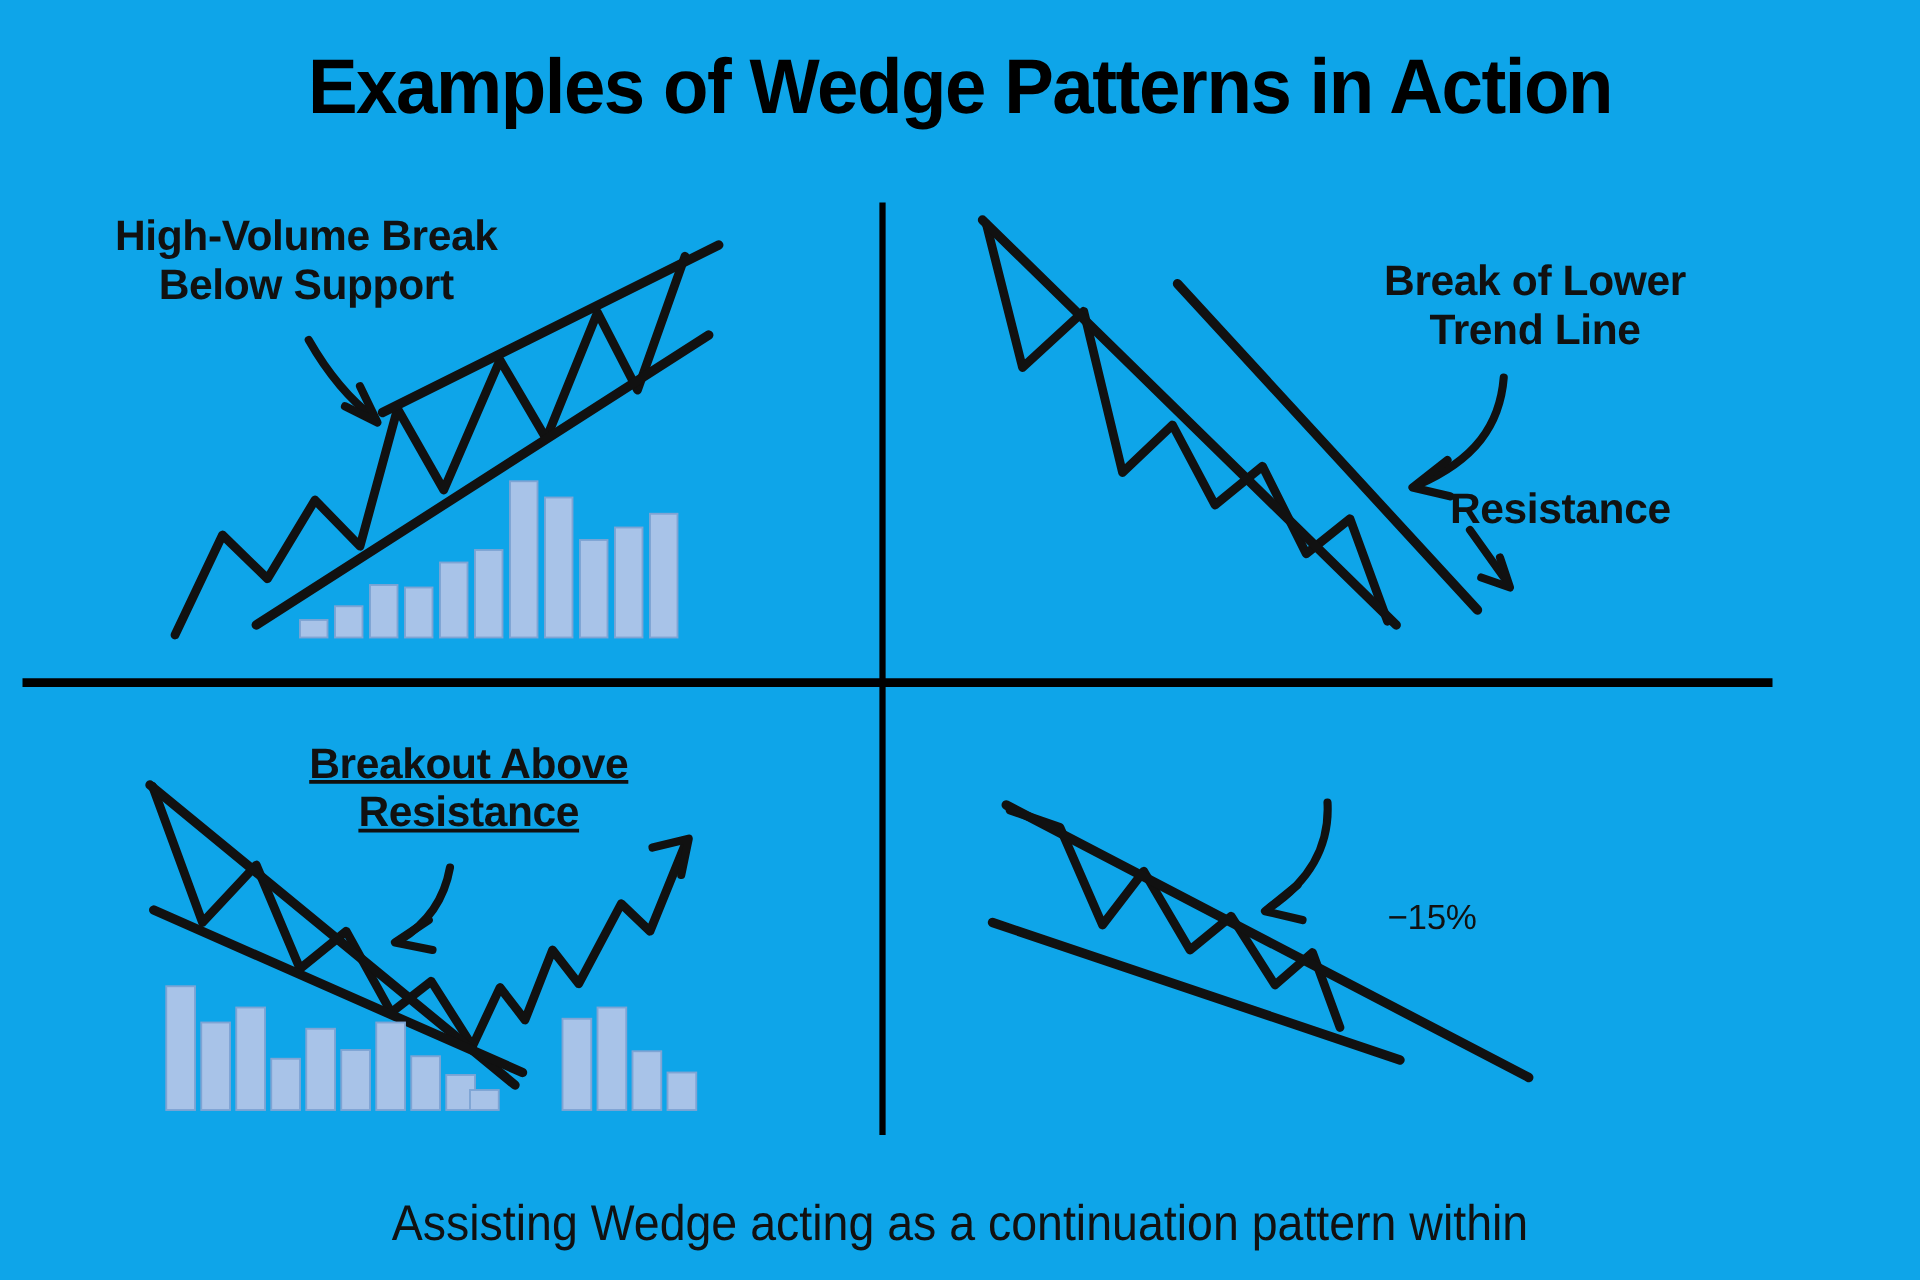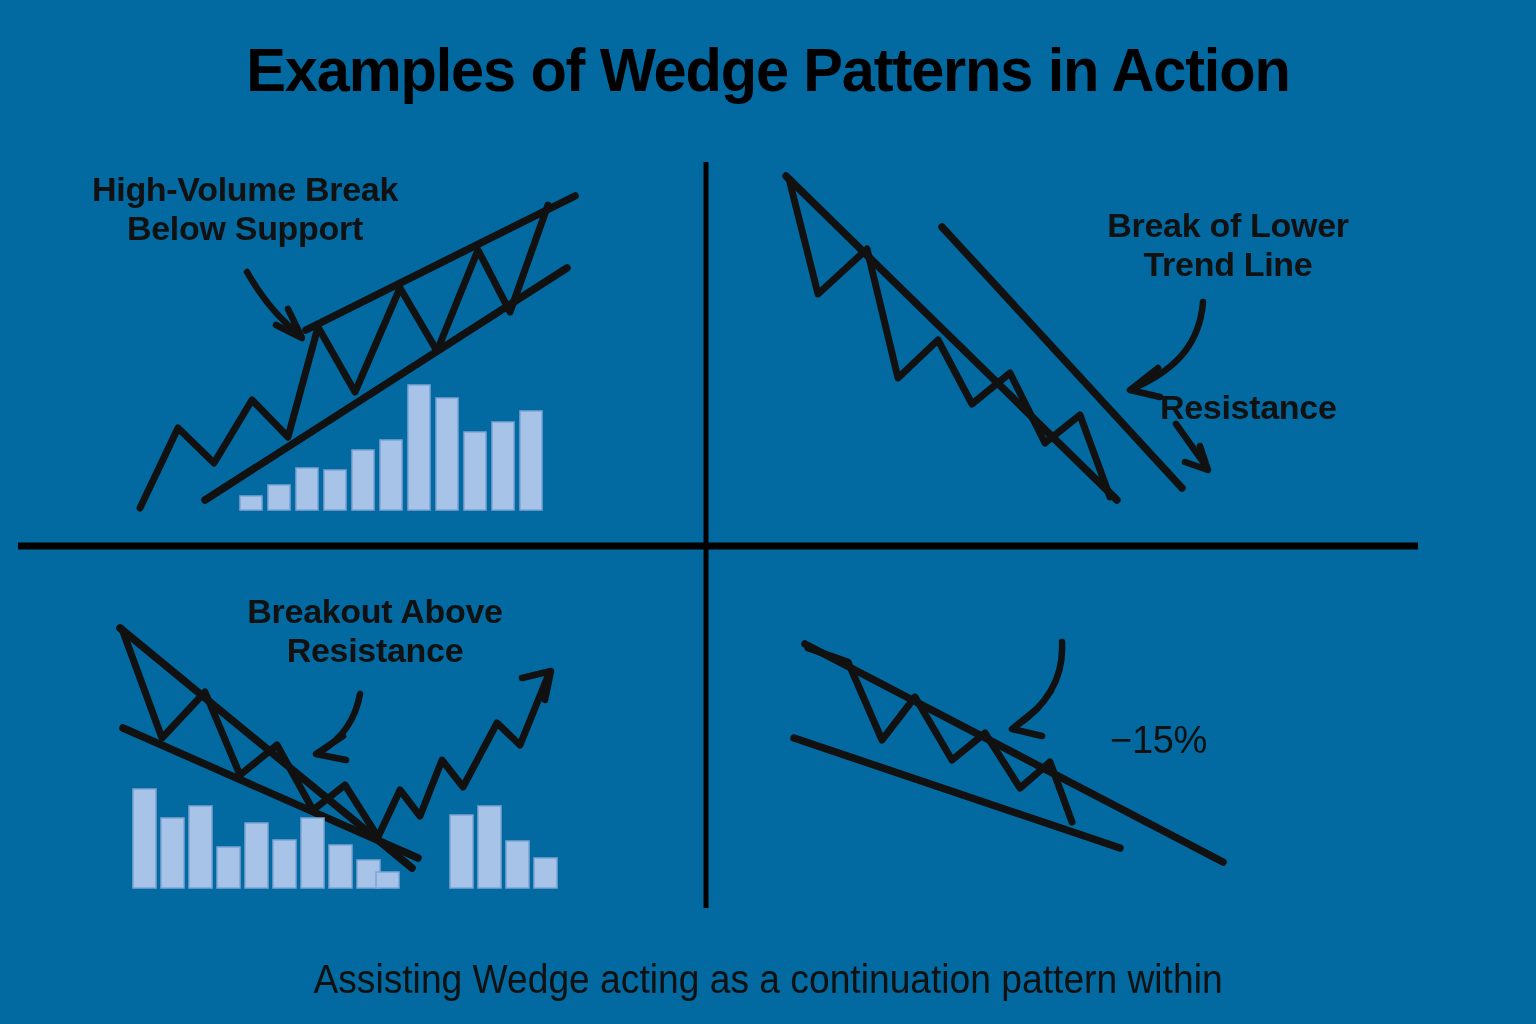--- a/index.html
+++ b/index.html
@@ -13,21 +13,21 @@
     font-family: "Liberation Sans", sans-serif;
     color: #111111;
     overflow: hidden;
     position: relative;
   }
   #stage {
     position: absolute;
     left: 0; top: 0;
     width: 1536px;
     height: 1024px;
-    background: #0369a1;
+    background: #0ea5e9;
   }
   #figure-svg {
     position: absolute;
     left: 0; top: 0;
     width: 1536px;
     height: 1024px;
     display: block;
   }
   .page-title {
     position: absolute;
@@ -66,23 +66,23 @@
     text-align: center;
     white-space: pre-line;
     letter-spacing: -0.3px;
   }
   .annot.light {
     font-weight: 400;
   }
   #annot-high-volume-break { left: 60px;  top: 170px; width: 370px; }
   #annot-break-lower-trend { left: 1068px; top: 206px; width: 320px; }
   #annot-resistance        { left: 1160px; top: 388px; width: 220px; text-align: left; }
-  #annot-breakout-above    { left: 205px;  top: 592px; width: 340px; }
+  #annot-breakout-above    { left: 205px;  top: 592px; width: 340px; text-decoration: underline; }
   #annot-falling-wedge     { left: 858px;  top: 594px; width: 440px; }
-  #annot-pct-change        { left: 1110px; top: 718px; width: 160px; text-align: left; font-weight: 400; font-size: 38px; }
+  #annot-pct-change        { left: 1110px; top: 718px; width: 160px; text-align: left; font-weight: 400; font-size: 28px; }
 </style>
 </head>
 <body>
 
 <div id="stage">
 
   <div class="page-title">Examples of Wedge Patterns in Action</div>
 
   <svg id="figure-svg" viewBox="0 0 1536 1024">
     <defs>

